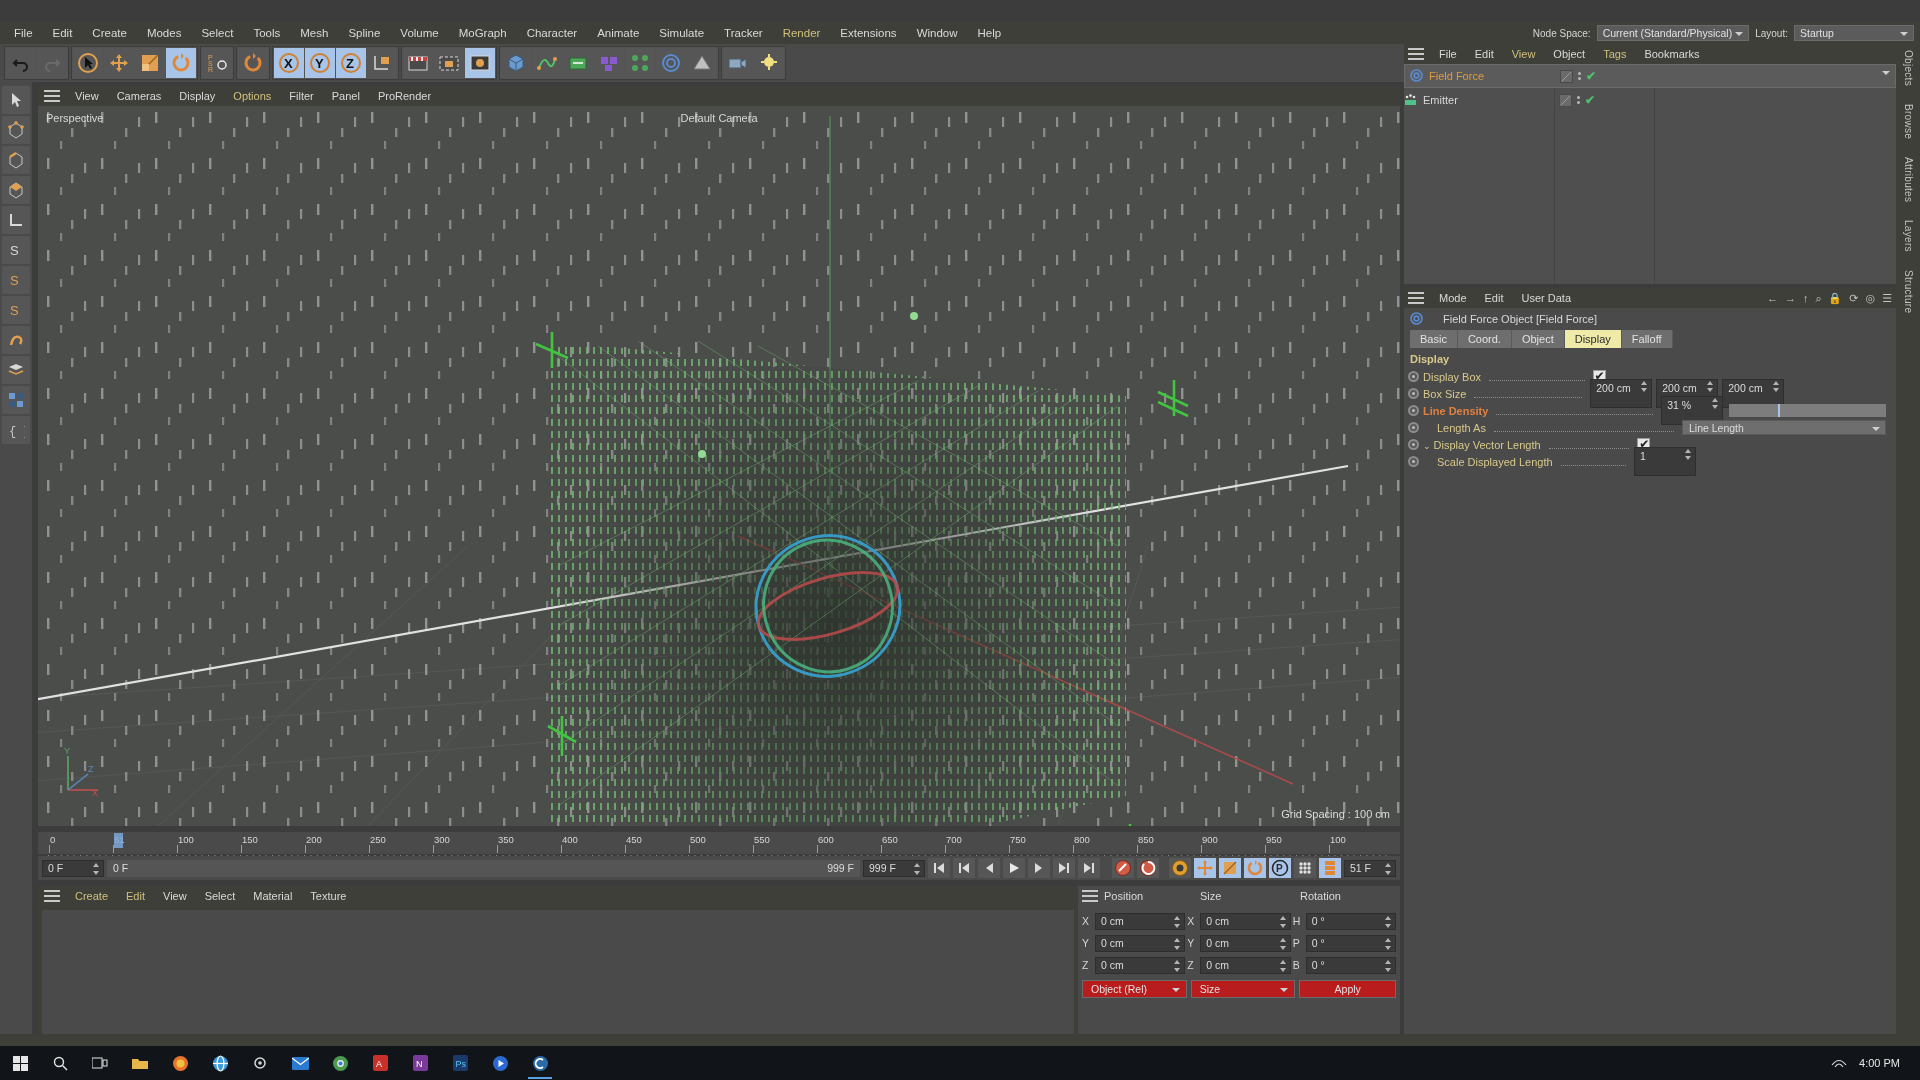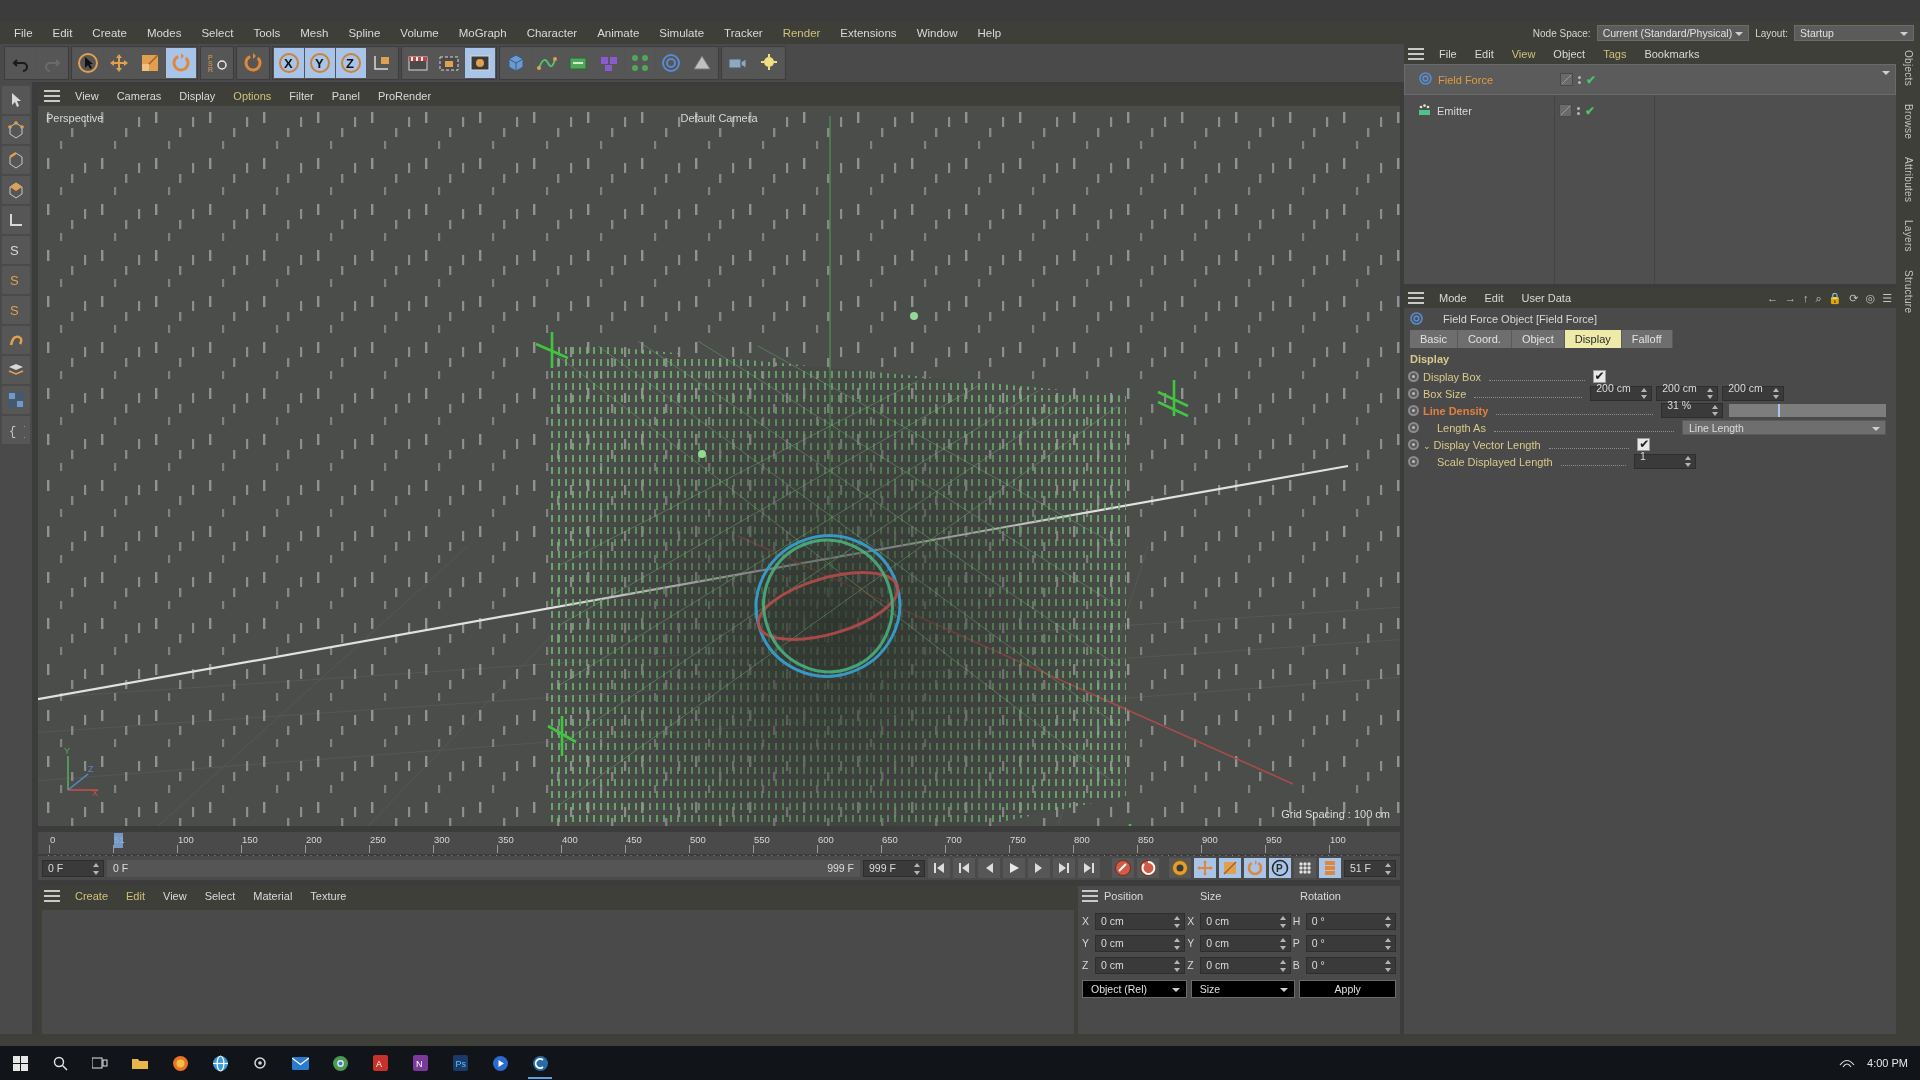--- a/index.html
+++ b/index.html
@@ -131,34 +131,34 @@
   .cax { width: 11px; font-size: 10.5px; color: #d6d6d6; text-align: left; }
   .cfield { flex: 1; background: #3a3a3a; border: 1px solid #2e2e2e; height: 17px; display: flex;
             align-items: center; padding: 0 14px 0 5px; font-size: 10.5px; color: #dcdcdc; position: relative; }
   .cfield .spin { position: absolute; right: 3px; top: 2px; width: 7px; height: 12px;
                   display: flex; flex-direction: column; justify-content: space-between; }
   .cfield .spin b { display: block; width: 0; height: 0; border-left: 3px solid transparent;
                     border-right: 3px solid transparent; }
   .cfield .spin b.u { border-bottom: 4px solid #b5b5b5; }
   .cfield .spin b.d { border-top: 4px solid #b5b5b5; }
   .cbottom { display: flex; gap: 4px; margin-top: 4px; }
-  .cbtn { flex: 1; background: #000000; border: 1px solid #6b6b6b; height: 18px; font-size: 10.5px;
+  .cbtn { flex: 1; background: #b91c1c; border: 1px solid #6b6b6b; height: 18px; font-size: 10.5px;
           color: #e0e0e0; display: flex; align-items: center; justify-content: center; position: relative; }
   .cbtn.dd { justify-content: flex-start; padding-left: 8px; }
   .cbtn.dd::after { content: ""; position: absolute; right: 6px; top: 7px;
     border-left: 4px solid transparent; border-right: 4px solid transparent; border-top: 4px solid #cfcfcf; }
 
   
   .rightdock { position: absolute; left: 1404px; top: 44px; width: 492px; height: 1002px; background: #3c3c3c; }
   .objmgr { position: absolute; left: 0; top: 0; width: 100%; height: 240px; background: #4a4a4a; }
   .objmgr .bar { height: 20px; background: #3f3f3a; display: flex; align-items: center; padding-left: 2px; }
   .objmgr .bar .mi { padding: 0 9px; font-size: 11px; color: #d9d9d9; line-height: 20px; }
   .objmgr .bar .mi.hl { color: #cfc07a; }
   .objmgr .tree { position: absolute; left: 0; top: 20px; right: 0; bottom: 0; background: #4f4f4f; }
-  .orow { display: flex; align-items: center; height: 31px; padding-left: 14px; position: relative; }
+  .orow { display: flex; align-items: center; height: 24px; position: relative; }
   .orow .nm { font-size: 11px; margin-left: 6px; color: #d8d8d8; }
   .orow.sel .nm { color: #e09a3c; }
   .orow .dotcol { position: absolute; left: 155px; display: flex; align-items: center; gap: 5px; }
   .visbox { width: 13px; height: 13px; background: #6a6a6a; border: 1px solid #4a4a4a; position: relative; }
   .visbox::after { content: ""; position: absolute; left: 1px; top: 1px; right: 1px; bottom: 1px;
                    background: linear-gradient(135deg, transparent 45%, #9a9a9a 45%, #9a9a9a 55%, transparent 55%); }
   .dots { display: flex; flex-direction: column; gap: 2px; }
   .dots i { width: 3px; height: 3px; border-radius: 50%; background: #b8b8b8; display: block; }
   .chk { color: #4fc26a; font-size: 12px; font-weight: bold; }
   .objcols { position: absolute; left: 150px; top: 20px; bottom: 0; width: 1px; background: #444; }
@@ -182,21 +182,21 @@
   .pdot { width: 11px; height: 11px; border-radius: 50%; border: 2px solid #8c8c8c; background: #5a5a5a;
           flex: none; position: relative; }
   .pdot::after { content: ""; position: absolute; left: 2px; top: 2px; width: 3px; height: 3px;
                  border-radius: 50%; background: #bdbdbd; }
   .plabel { font-size: 11px; color: #d8c98a; white-space: nowrap; }
   .plabel.mod { color: #e08040; font-weight: bold; }
   .pdots { flex: 1; border-bottom: 1px dotted #8d8d8d; margin: 0 4px; height: 9px; min-width: 8px; }
   .cbox { width: 13px; height: 13px; background: #e8e8e8; border: 1px solid #9a9a9a; position: relative;
           flex: none; }
   .cbox::after { content: "✔"; position: absolute; left: 1px; top: -2px; font-size: 12px; color: #1e1e1e; }
-  .pfield { background: #3a3a3a; border: 1px solid #2e2e2e; height: 15px; display: flex; align-items: center;
+  .pfield { background: #3a3a3a; border: 1px solid #2e2e2e; height: 29px; display: flex; align-items: center;
             padding: 0 13px 12px 5px; font-size: 10.5px; color: #dcdcdc; position: relative; width: 62px; flex: none; }
   .pfield .spin { position: absolute; right: 3px; top: 1px; width: 7px; height: 11px;
                   display: flex; flex-direction: column; justify-content: space-between; }
   .pfield .spin b { display: block; width: 0; height: 0; border-left: 3px solid transparent;
                     border-right: 3px solid transparent; }
   .pfield .spin b.u { border-bottom: 4px solid #b5b5b5; }
   .pfield .spin b.d { border-top: 4px solid #b5b5b5; }
   .pslider { flex: 1; height: 13px; background: #7d7d7d; position: relative; margin-left: 2px; }
   .pslider i { position: absolute; top: 0; bottom: 0; width: 2px; background: #a8c4e8; }
   .pselect { flex: 1; background: #6e6e6e; border: 1px solid #5a5a5a; height: 15px; display: flex;
@@ -211,21 +211,21 @@
            display: flex; flex-direction: column; align-items: center; padding-top: 6px; gap: 18px; }
   .vtab { writing-mode: vertical-rl; font-size: 10px; color: #c2c2c2; letter-spacing: .3px; }
 
   
   .taskbar { position: absolute; left: 0; bottom: 0; width: 1920px; height: 34px; background: #111418;
              display: flex; align-items: center; }
   .tb-icon { width: 40px; height: 34px; display: flex; align-items: center; justify-content: center;
              color: #e6e6e6; font-size: 15px; position: relative; }
   .tb-icon.active::after { content: ""; position: absolute; bottom: 1px; left: 8px; right: 8px;
                            height: 2px; background: #5aa0e0; }
-  .tb-right { position: absolute; right: 0; display: flex; align-items: center; gap: 12px; padding-right: 12px;
+  .tb-right { position: absolute; right: 0; display: flex; align-items: center; gap: 12px; padding-right: 20px;
               color: #e6e6e6; font-size: 11px; }
   .statusbar { position: absolute; left: 0; bottom: 34px; width: 1920px; height: 12px; background: #3f3f3a; }
 </style>
 </head>
 <body>
 
 <div class="app">
 
 
   <div class="menubar" id="mainmenu">

